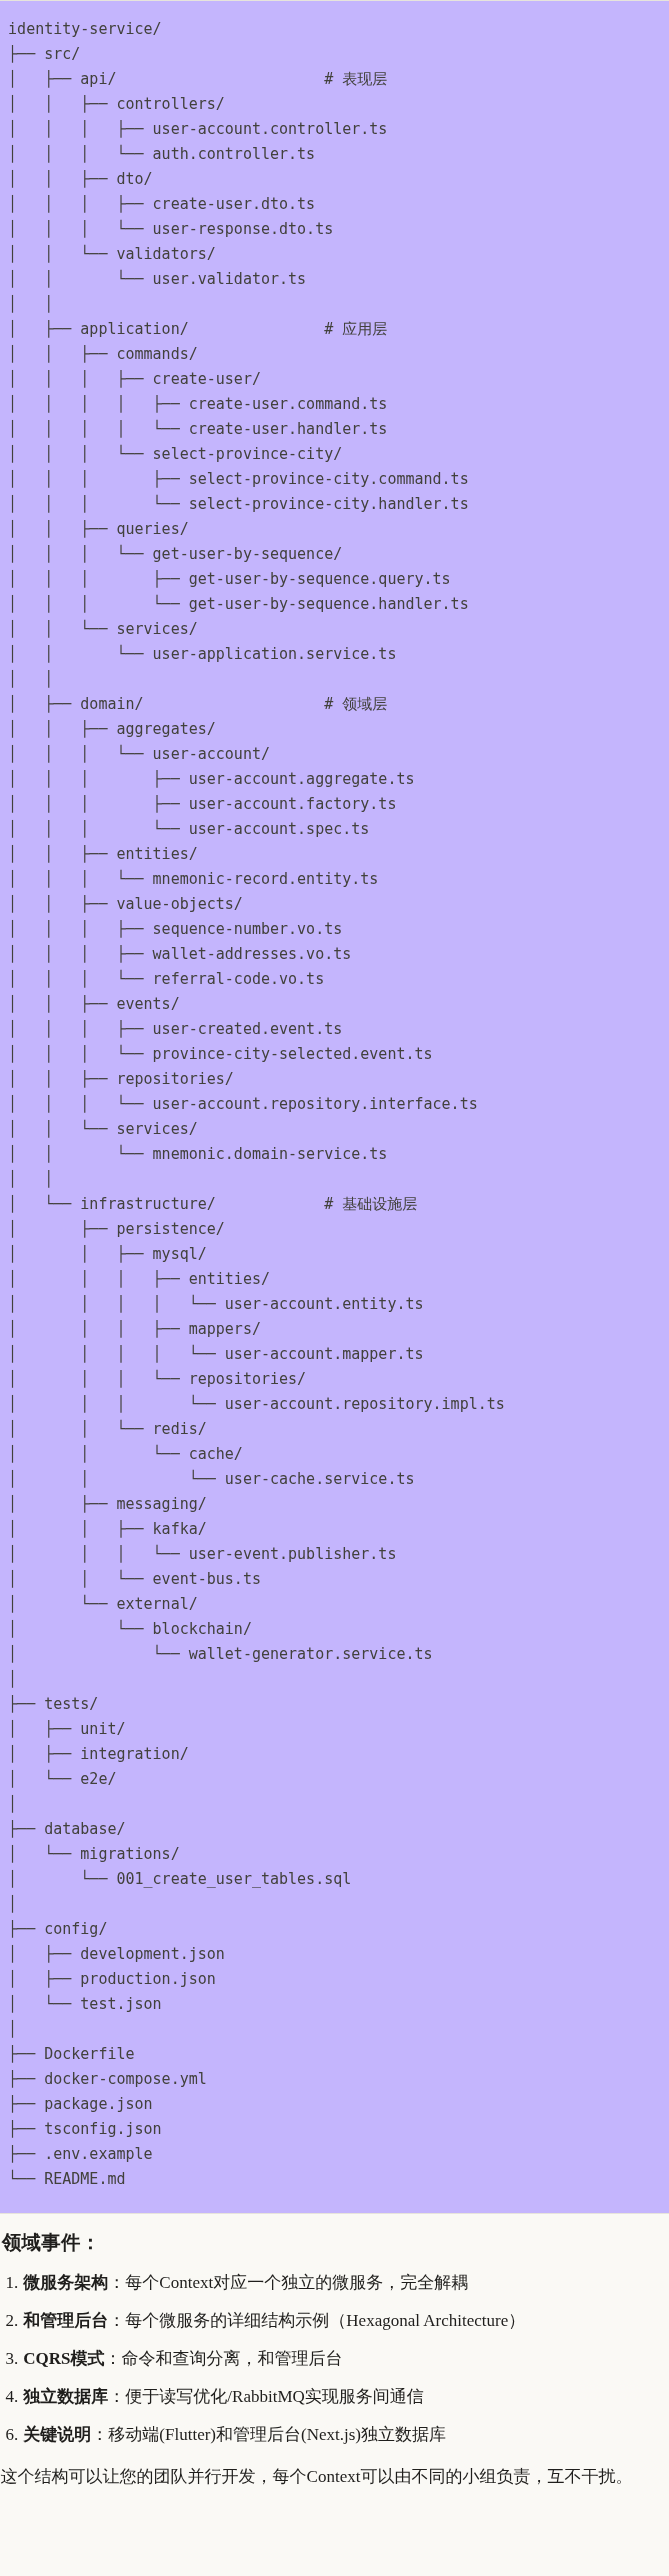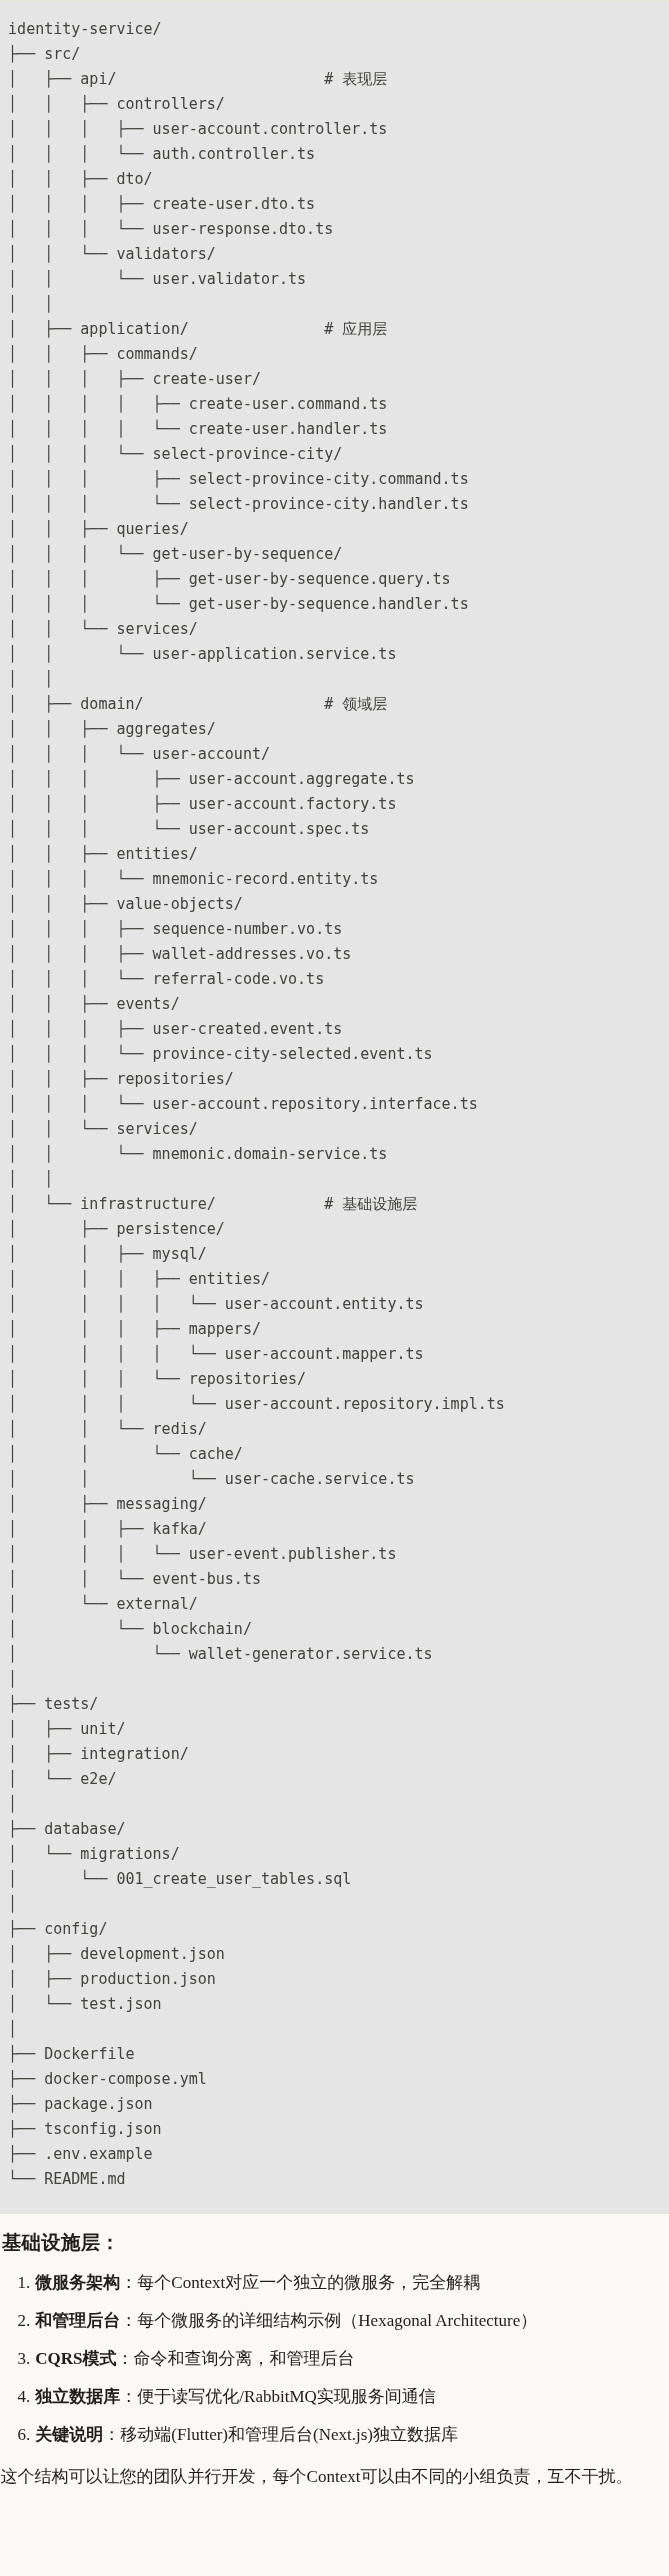--- a/index.html
+++ b/index.html
@@ -14,21 +14,21 @@
 
   h1.doc-title {
     font-size: 22.5px;
     line-height: 1.3;
     font-weight: 700;
     margin: 10px 5px 13px 2.5px;
     letter-spacing: 0.3px;
   }
 
   .code-block {
-    background: #e5e5e5;
+    background: #c4b5fd;
     border-top: 0.6px solid #e7e4dc;
     border-bottom: 0.6px solid #e7e4dc;
     padding: 15.6px 5px 21px 8.1px;
   }
   pre.tree {
     margin: 0;
     font-family: "DejaVu Sans Mono", monospace;
     font-size: 15px;
     line-height: 25px;
     color: #42413c;
@@ -37,21 +37,21 @@
 
   h2.notes-heading {
     font-size: 19.4px;
     font-weight: 700;
     margin: 15.6px 0 15.6px 1.9px;
     letter-spacing: 0.3px;
   }
 
   ol.notes-list {
     list-style: none;
-    margin: 12px;
+    margin: 0;
     padding: 0 0 0 5.6px;
   }
   ol.notes-list li {
     font-size: 17px;
     line-height: 1.35;
     margin: 0 0 15px 0;
   }
   ol.notes-list .num { margin-right: 5px; }
   ol.notes-list strong { font-weight: 700; }
 
@@ -150,21 +150,21 @@
 │   └── test.json
 │
 ├── Dockerfile
 ├── docker-compose.yml
 ├── package.json
 ├── tsconfig.json
 ├── .env.example
 └── README.md</pre>
   </div>
 
-  <h2 class="notes-heading">基础设施层：</h2>
+  <h2 class="notes-heading">领域事件：</h2>
 
   <ol class="notes-list">
     <li><span class="num">1.</span><strong>微服务架构</strong><span>：每个Context对应一个独立的微服务，完全解耦</span></li>
     <li><span class="num">2.</span><strong>和管理后台</strong><span>：每个微服务的详细结构示例（Hexagonal Architecture）</span></li>
     <li><span class="num">3.</span><strong>CQRS模式</strong><span>：命令和查询分离，和管理后台</span></li>
     <li><span class="num">4.</span><strong>独立数据库</strong><span>：便于读写优化/RabbitMQ实现服务间通信</span></li>
     <li><span class="num">6.</span><strong>关键说明</strong><span>：移动端(Flutter)和管理后台(Next.js)独立数据库</span></li>
   </ol>
 
   <p class="closing">这个结构可以让您的团队并行开发，每个Context可以由不同的小组负责，互不干扰。</p>

